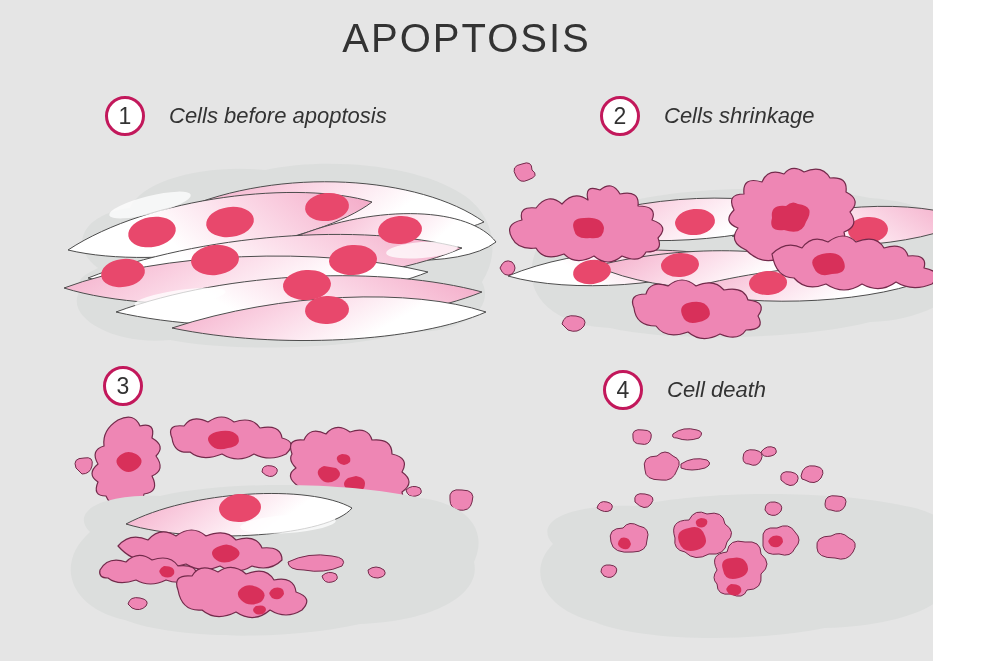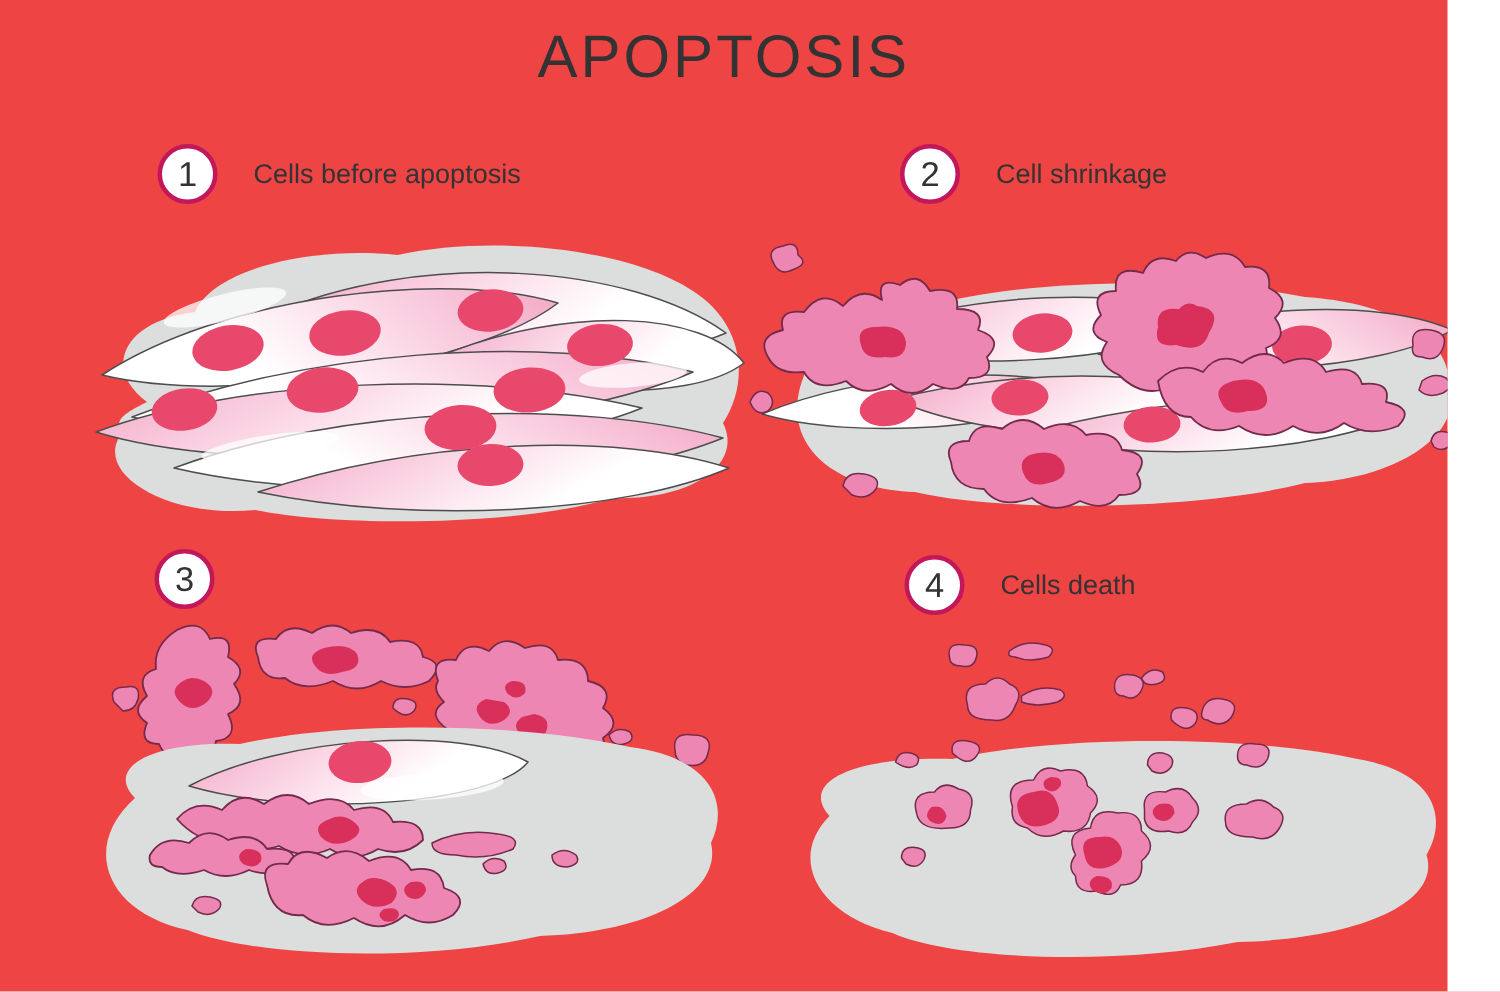--- a/index.html
+++ b/index.html
@@ -1,30 +1,30 @@
 <!DOCTYPE html>
 <html style="--accent-circle: #c2185b; --text: #333333; --substrate-gray: #dcdedd; --cell-pink: #f3a8c6; --cell-pink-pale: #fbd9e7; --nucleus-red: #e8486c; --shrunken-pink: #ee86b4; --fragment-nucleus: #d8305a; --outline-maroon: #732a4b;"><head>
 <meta charset="utf-8">
 <style>
   html,body{margin:0;padding:0;background:#fff;}
   .canvas{
-    position:relative;width:933px;height:661px;background:#ef4444;
-    font-family:"Liberation Sans", sans-serif;overflow:hidden;padding-left:32px;
+    position:relative;width:933px;height:661px;background:#e5e5e5;
+    font-family:"Liberation Sans", sans-serif;overflow:hidden;
   }
   .title{
     position:absolute;top:16px;left:0;width:100%;text-align:center;
     font-size:40px;letter-spacing:2px;color:var(--text,#333);font-weight:400;
   }
   .step-header{position:absolute;display:flex;align-items:center;gap:24px;}
   .badge{
     width:34px;height:34px;border:3px solid var(--accent-circle,#c2185b);
     border-radius:50%;display:flex;align-items:center;justify-content:center;
     font-size:23px;color:var(--text,#333);flex:0 0 auto;background:#fff;
   }
-  .step-label{font-size:18px;color:var(--text,#333);white-space:nowrap;}
+  .step-label{font-size:22px;color:var(--text,#333);white-space:nowrap;font-style:italic;}
   .h1{left:105px;top:96px;}
   .h2{left:600px;top:96px;}
   .h3{left:103px;top:366px;gap:20px;}
   .h4{left:603px;top:370px;}
   svg.illu{position:absolute;overflow:visible;}
   .s1{left:30px;top:150px;}
   .s2{left:500px;top:150px;}
   .s3{left:30px;top:412px;}
   .s4{left:505px;top:412px;}
   .cell-outline{stroke:#4d4d4d;stroke-width:1;stroke-linejoin:round;}
@@ -41,28 +41,28 @@
 <div class="canvas">
 
   <div class="title">APOPTOSIS</div>
 
   <div class="step-header h1">
     <div class="badge">1</div>
     <div class="step-label">Cells before apoptosis</div>
   </div>
   <div class="step-header h2">
     <div class="badge">2</div>
-    <div class="step-label">Cell shrinkage</div>
+    <div class="step-label">Cells shrinkage</div>
   </div>
   <div class="step-header h3">
     <div class="badge">3</div>
   </div>
   <div class="step-header h4">
     <div class="badge">4</div>
-    <div class="step-label">Cells death</div>
+    <div class="step-label">Cell death</div>
   </div>
 
   <svg class="illu s1" width="472" height="205" viewBox="0 0 472 205">
     <defs>
       <linearGradient id="gA" x1="0" y1="0" x2="1" y2="0.25">
         <stop offset="0" style="stop-color:var(--cell-pink,#f3a8c6)"></stop>
         <stop offset="0.45" style="stop-color:var(--cell-pink-pale,#fbd9e7)"></stop>
         <stop offset="0.8" style="stop-color:#ffffff"></stop>
       </linearGradient>
       <linearGradient id="gB" x1="1" y1="0" x2="0" y2="0.25">

